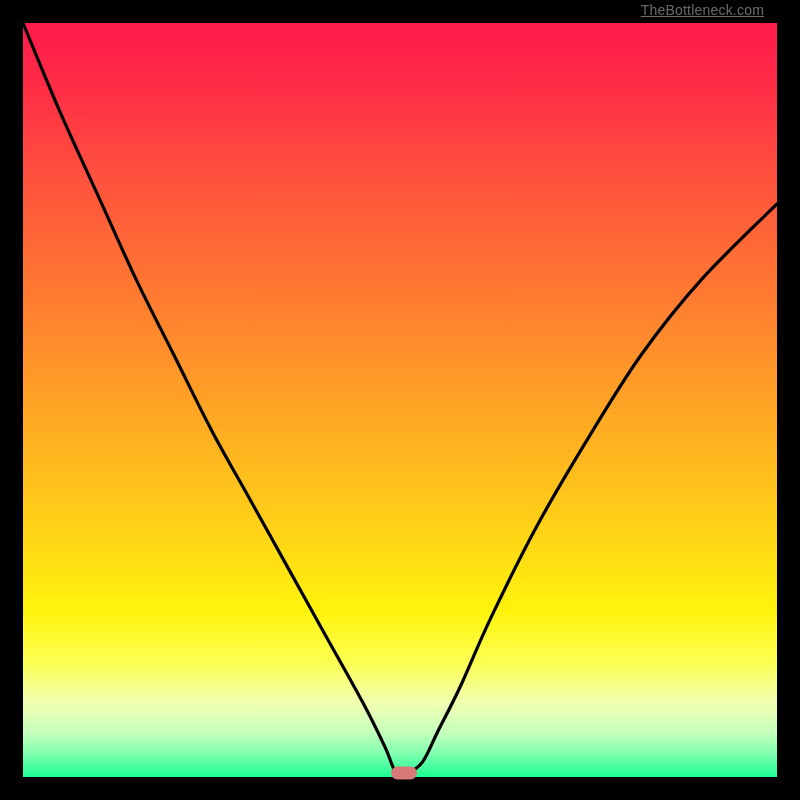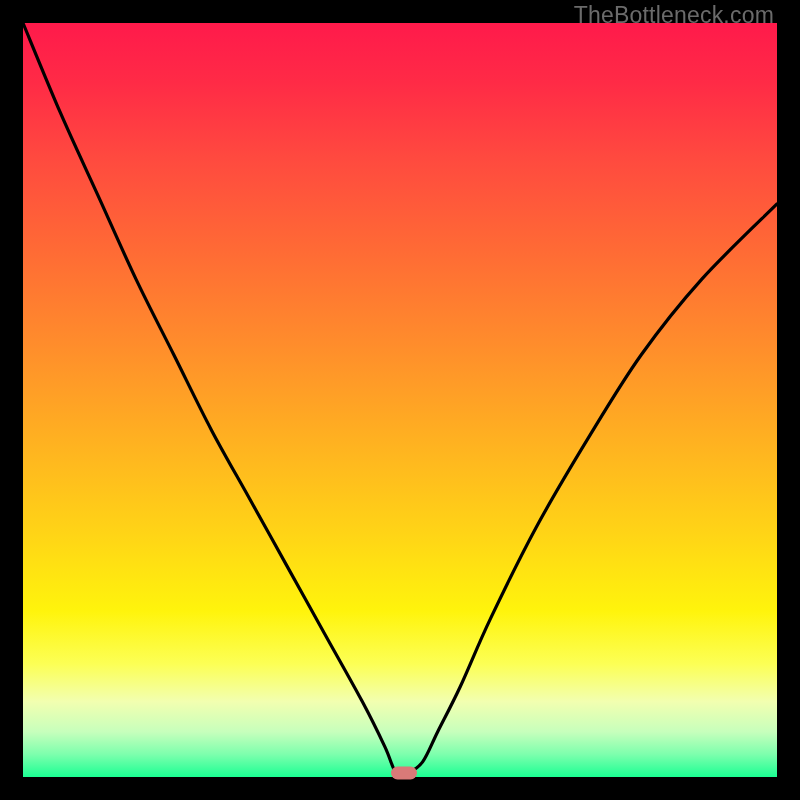--- a/index.html
+++ b/index.html
@@ -37,23 +37,23 @@
       #fcff55 85%,
       #f2ffb0 90%,
       #c7ffbc 94%,
       #7dffad 97%,
       #1bff93 100%
     );
   }
   .watermark {
     position: absolute;
     top: 2px;
-    right: 26px;
+    right: 36px;
     color: #6b6b6b;
-    font-size: 23px;
+    font-size: 14px;
     font-weight: 500;
     letter-spacing: 0.2px;
     user-select: none;
     text-decoration: underline;
   }
   svg.curve {
     position: absolute;
     left: 0;
     top: 0;
     width: 754px;

